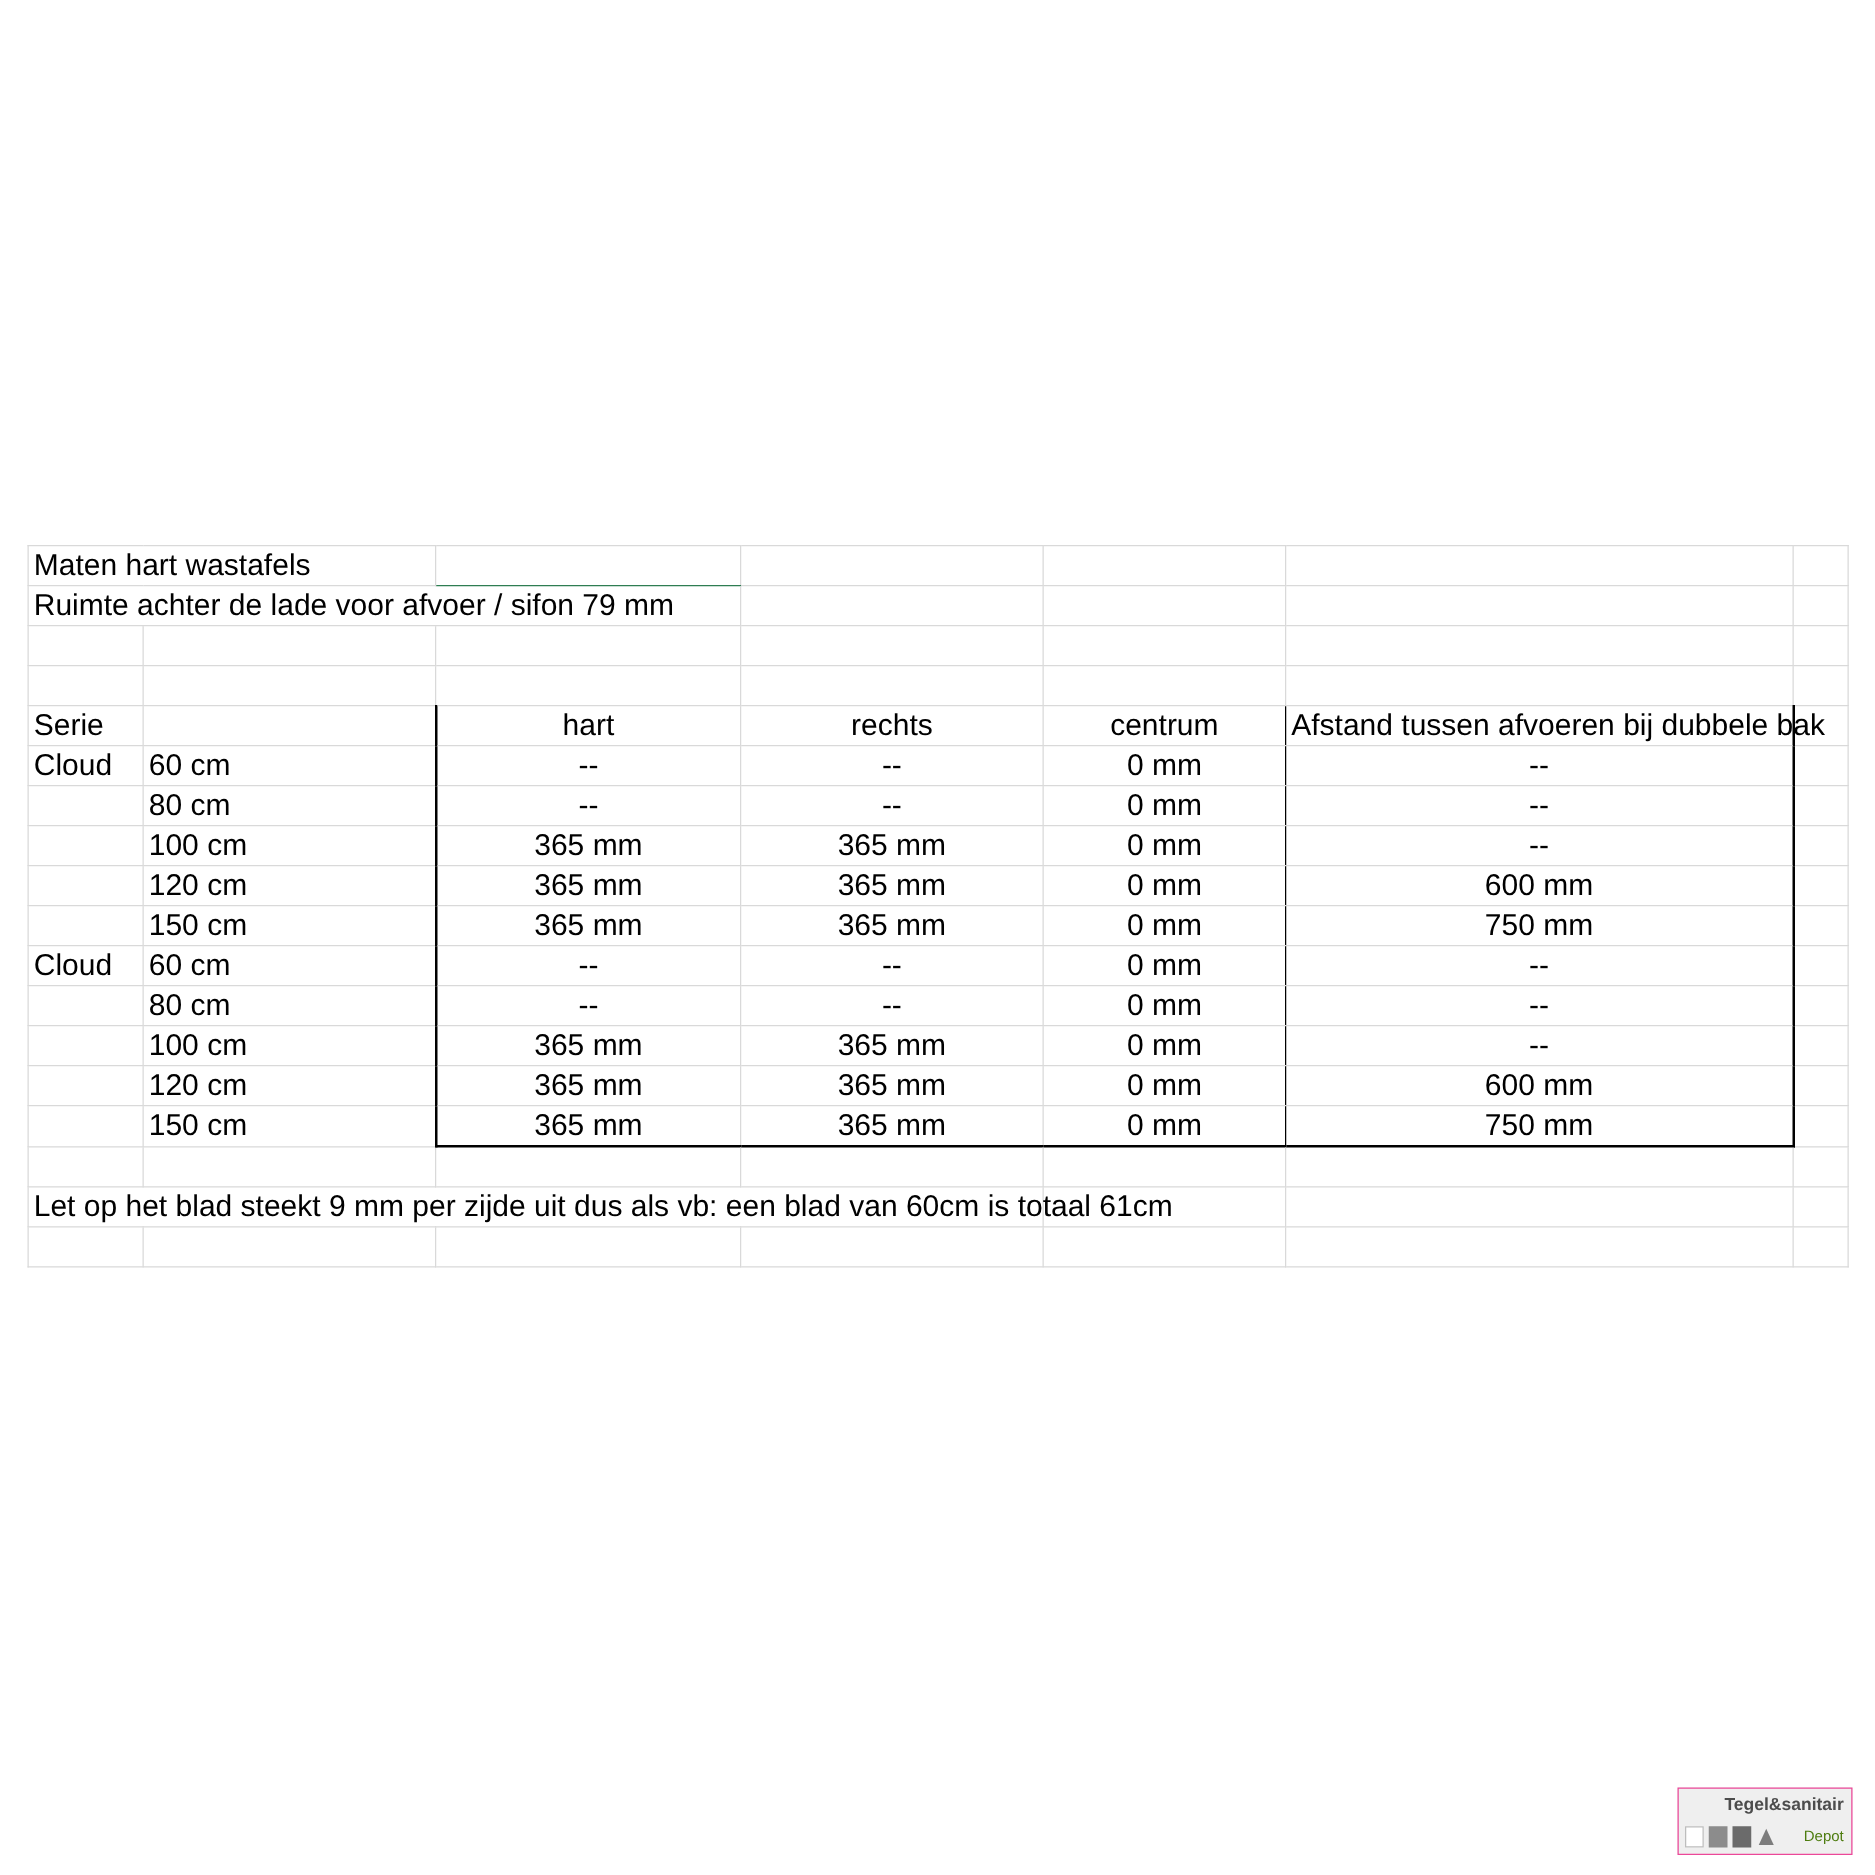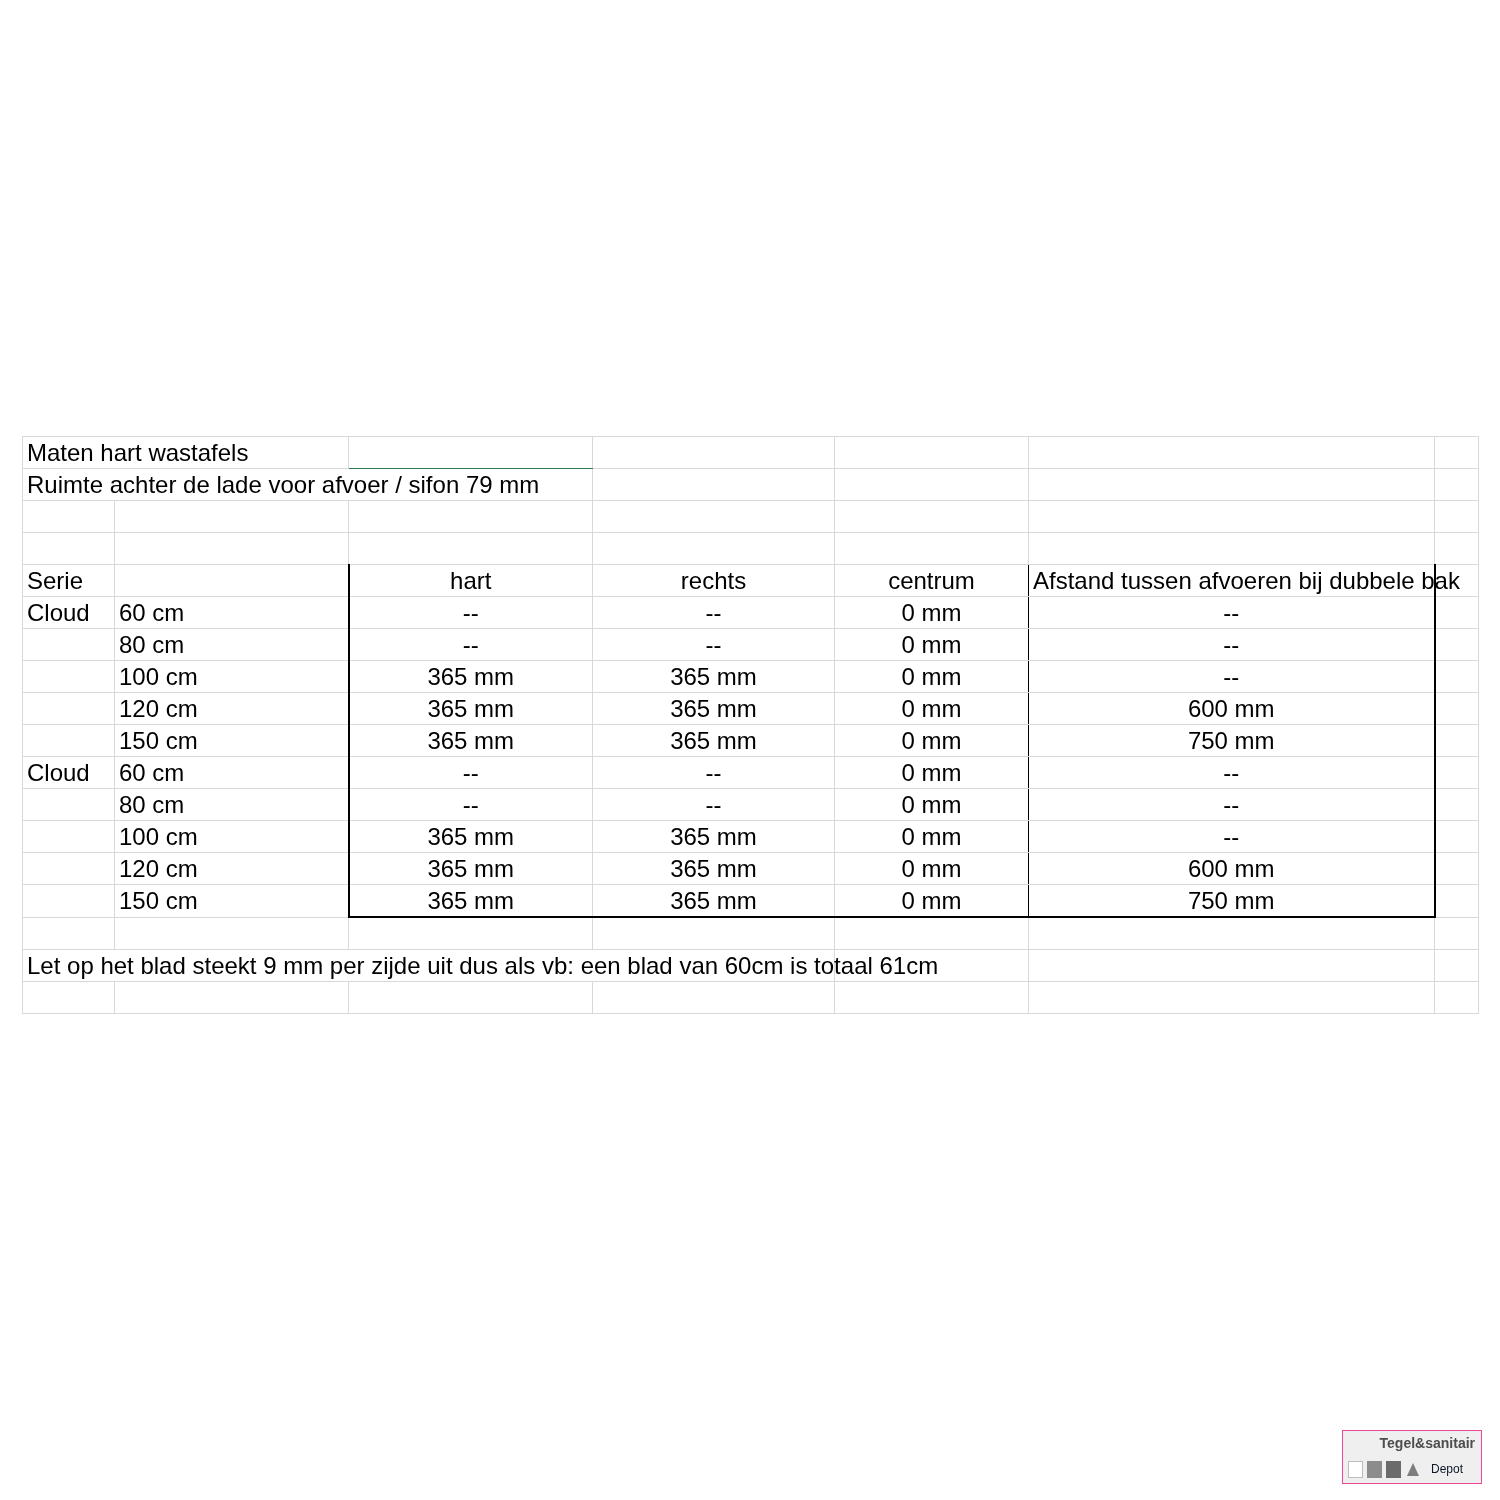--- a/index.html
+++ b/index.html
@@ -113,22 +113,22 @@
   #logo .drop {
     width: 0; height: 0;
     border-left: 6px solid transparent;
     border-right: 6px solid transparent;
     border-bottom: 13px solid #7d7d7d;
     display: inline-block;
     margin-left: 2px;
   }
   #logo .depot {
     font-size: 12px;
-    color: #0f172a;
-    margin-left: 8px;
+    color: #4d7c0f;
+    margin-left: 20px;
     font-family: "Liberation Sans", sans-serif;
   }
 </style>
 </head>
 <body>
 
 <div id="sheet">
   <table class="grid">
     <colgroup>
       <col class="c0">

